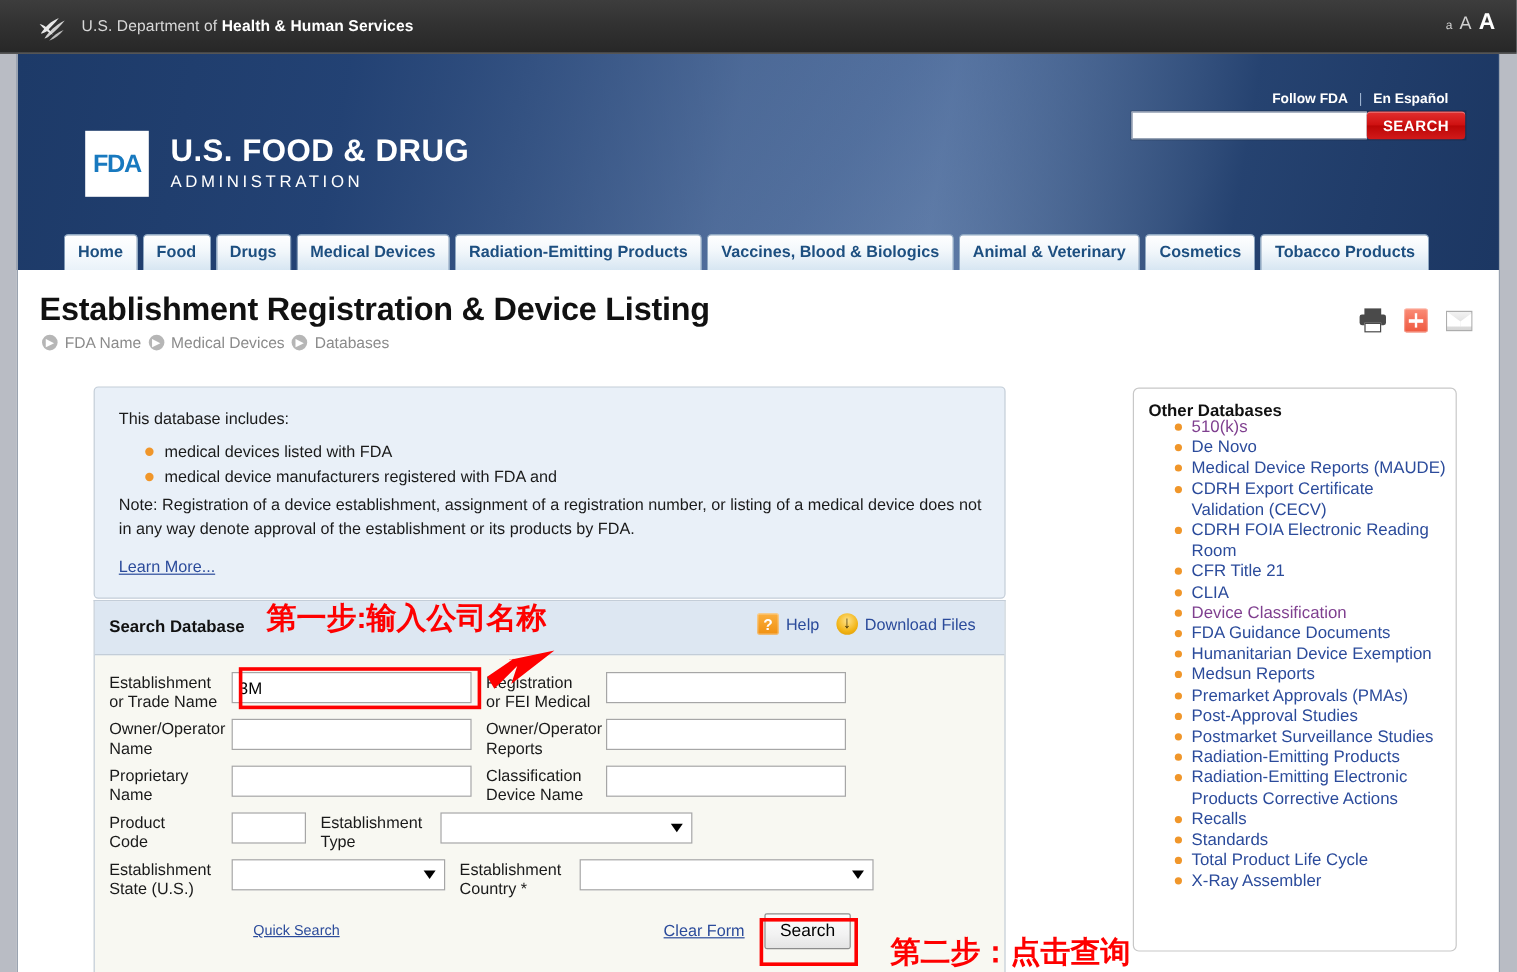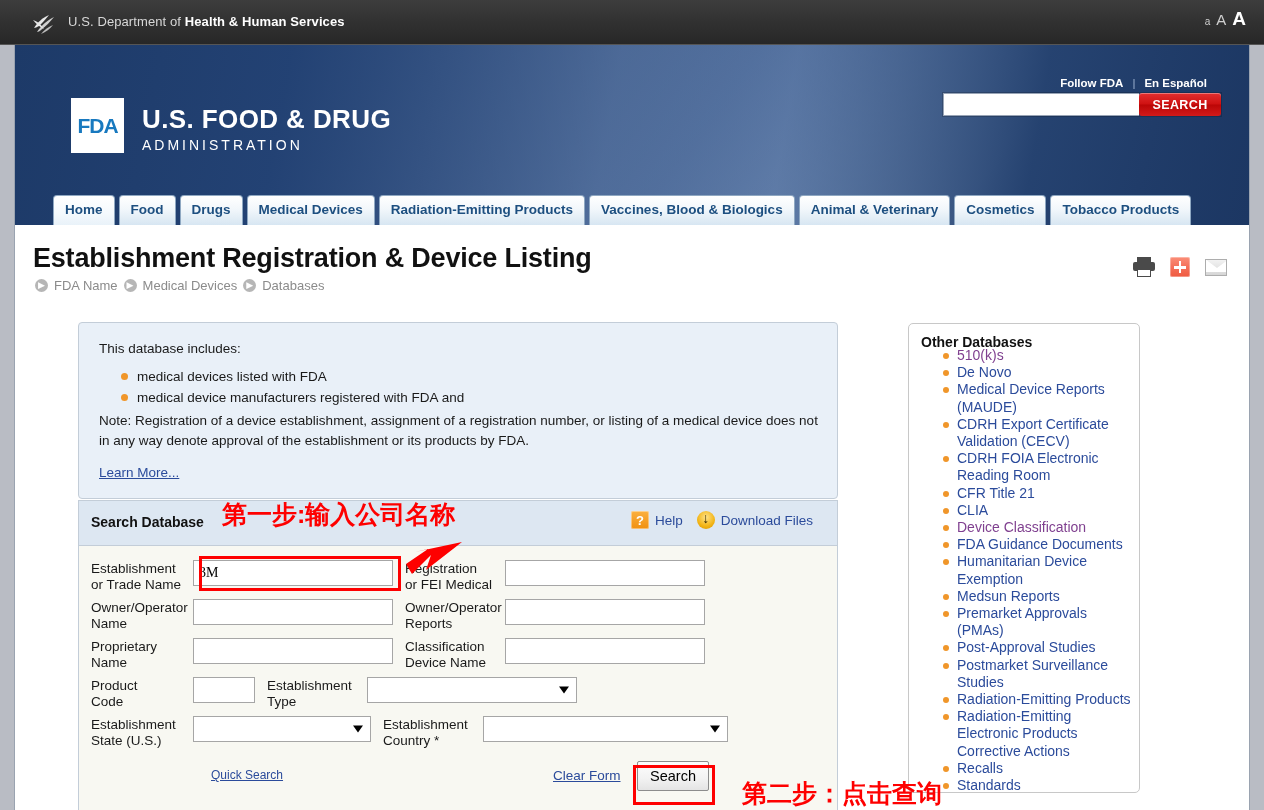--- a/index.html
+++ b/index.html
@@ -47,22 +47,22 @@
     overflow: hidden;
   }
   #masthead::after{
     content:""; position:absolute; left:0; top:0; width:100%; height:100%;
     background: linear-gradient(100deg, rgba(29,58,104,1) 0%, rgba(35,66,116,.9) 22%,
                 rgba(96,123,165,.55) 48%, rgba(120,145,184,.35) 62%,
                 rgba(34,63,109,.95) 82%, rgba(28,55,99,1) 100%);
     pointer-events:none;
   }
   #fda-logo-wrap {
-    position: absolute; left: 20px; top: 53px; z-index: 3;
-    display: flex; align-items: flex-end; padding-left: 36px;
+    position: absolute; left: 20px; top: 64px; z-index: 3;
+    display: flex; align-items: flex-start; padding-left: 36px;
   }
   #fda-box {
     width: 53px; height: 55px; background: #fff;
     display: flex; align-items: center; justify-content: center;
   }
   #fda-box .fda-letters {
     font-family: "Liberation Sans", sans-serif;
     font-weight: bold; font-size: 21px; color: #1879bf; letter-spacing: -1px;
   }
   #fda-title { margin-left: 18px; padding-top: 3px; }
@@ -228,21 +228,21 @@
   #form-area { position: relative; padding: 14px 0 0 0; }
   .frow { display: flex; align-items: flex-start; height: 39px; }
   .fcell { display: flex; align-items: flex-start; }
   .flabel {
     font-size: 13.5px; color: #1a1a1a; line-height: 1.22; padding-top: 1px;
   }
   .col-l .flabel { width: 102px; margin-left: 12px; }
   .col-r .flabel { width: 100px; margin-left: 12px; }
   .finput {
     height: 26px; border: 1px solid #a6a6a6; background: #fff;
-    font-family: Liberation Serif, serif; font-size: 14px;
+    font-family: Liberation Sans, sans-serif; font-size: 14px;
     padding: 0 5px; outline: none; color: #000;
   }
   .fselect {
     height: 26px; border: 1px solid #a6a6a6; background: #fff;
     font-family: "Liberation Sans", sans-serif; font-size: 13px;
     position: relative; cursor: pointer;
   }
   .fselect .arrow {
     position: absolute; right: 7px; top: 50%; transform: translateY(-50%);
     width: 0; height: 0; border-left: 5px solid transparent;
@@ -281,21 +281,21 @@
   .anno-text {
     position: absolute; color: #fe0000; font-weight: bold;
     font-family: "Liberation Sans", sans-serif; z-index: 31; white-space: nowrap;
   }
   #anno-step1 { left: 222px; top: 498px; font-size: 25px; }
   #anno-step2 { left: 742px; top: 777px; font-size: 25px; }
   #anno-arrow { position: absolute; left: 404px; top: 540px; z-index: 31; }
 
   
   #other-db {
-    position: absolute; left: 908px; top: 323px; width: 232px; height: 470px;
+    position: absolute; left: 944px; top: 323px; width: 270px; height: 470px;
     border: 1px solid #c8c8c8; border-radius: 5px; background: #fff;
     padding: 10px 8px 8px 12px; overflow: hidden;
   }
   #other-db h3 {
     font-size: 14px; font-weight: bold; color: #111; margin-bottom: 0px;
   }
   #other-db ul { list-style: none; margin-left: 22px; margin-top: -3px; }
   #other-db li {
     position: relative; padding-left: 14px; margin-bottom: 0px;
     font-size: 14px; line-height: 17.2px;

